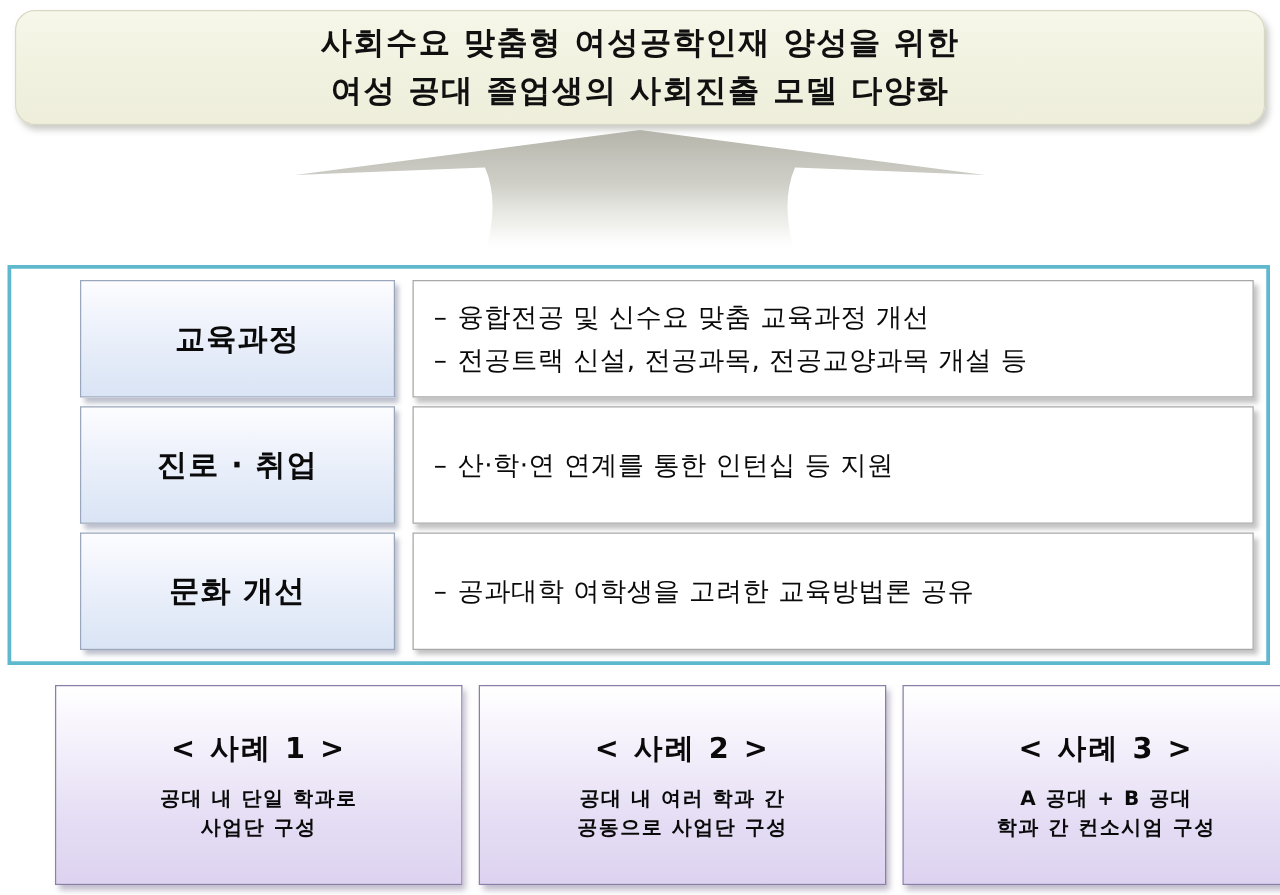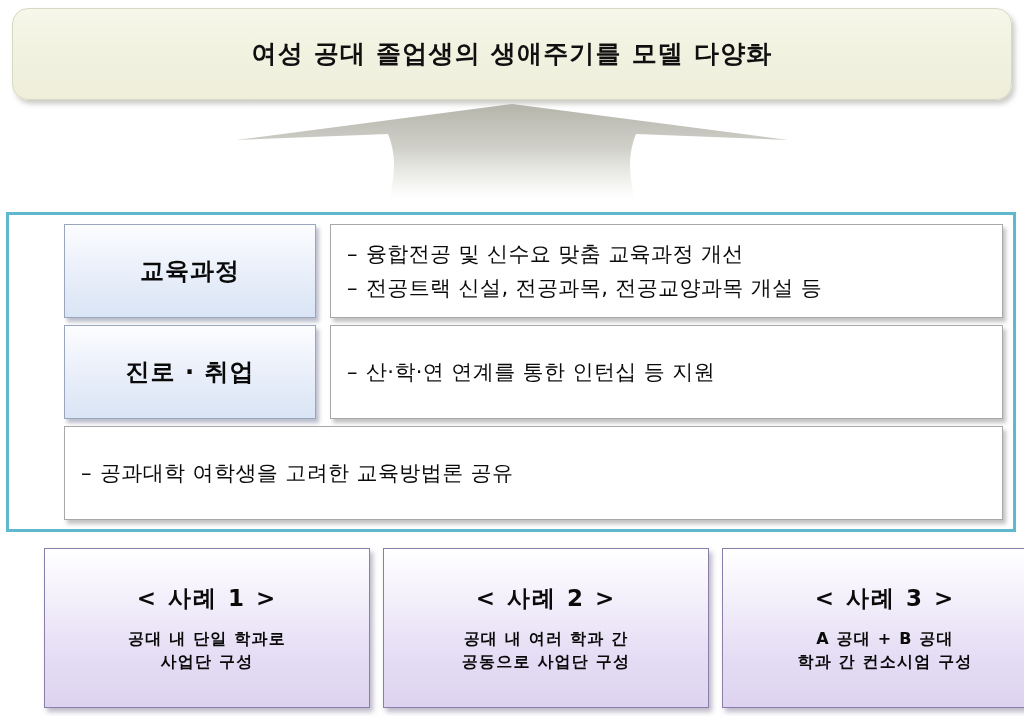--- a/index.html
+++ b/index.html
@@ -160,21 +160,22 @@
     white-space: nowrap;
     text-align: center;
   }
 </style>
 </head>
 <body>
 
 <div class="page">
 
   <div class="title-box">
-    <div class="title-line">여성 공대 졸업생의 생애주기를 모델 다양화</div>
+    <div class="title-line">사회수요 맞춤형 여성공학인재 양성을 위한</div>
+    <div class="title-line">여성 공대 졸업생의 사회진출 모델 다양화</div>
   </div>
 
   <div class="arrow-wrap">
     <svg viewBox="0 0 560 105" preserveAspectRatio="none" aria-hidden="true">
       <defs>
         <linearGradient id="arrowFade" x1="0" y1="0" x2="0" y2="1">
           <stop offset="0%" stop-color="#b4b4aa" stop-opacity="1"></stop>
           <stop offset="45%" stop-color="#c8c8c0" stop-opacity="0.85"></stop>
           <stop offset="78%" stop-color="#e2e2dc" stop-opacity="0.5"></stop>
           <stop offset="100%" stop-color="#ffffff" stop-opacity="0"></stop>
@@ -201,20 +202,21 @@
     <div class="panel-row">
       <div class="row-label">진로 · 취업</div>
       <div class="row-content">
         <div class="bullet">
           <span class="dash">–</span><span>산·학·연 연계를 통한 인턴십 등 지원</span>
         </div>
       </div>
     </div>
 
     <div class="panel-row">
+      <div class="row-label">문화 개선</div>
       <div class="row-content">
         <div class="bullet">
           <span class="dash">–</span><span>공과대학 여학생을 고려한 교육방법론 공유</span>
         </div>
       </div>
     </div>
 
   </div>
 
   <div class="cases">

